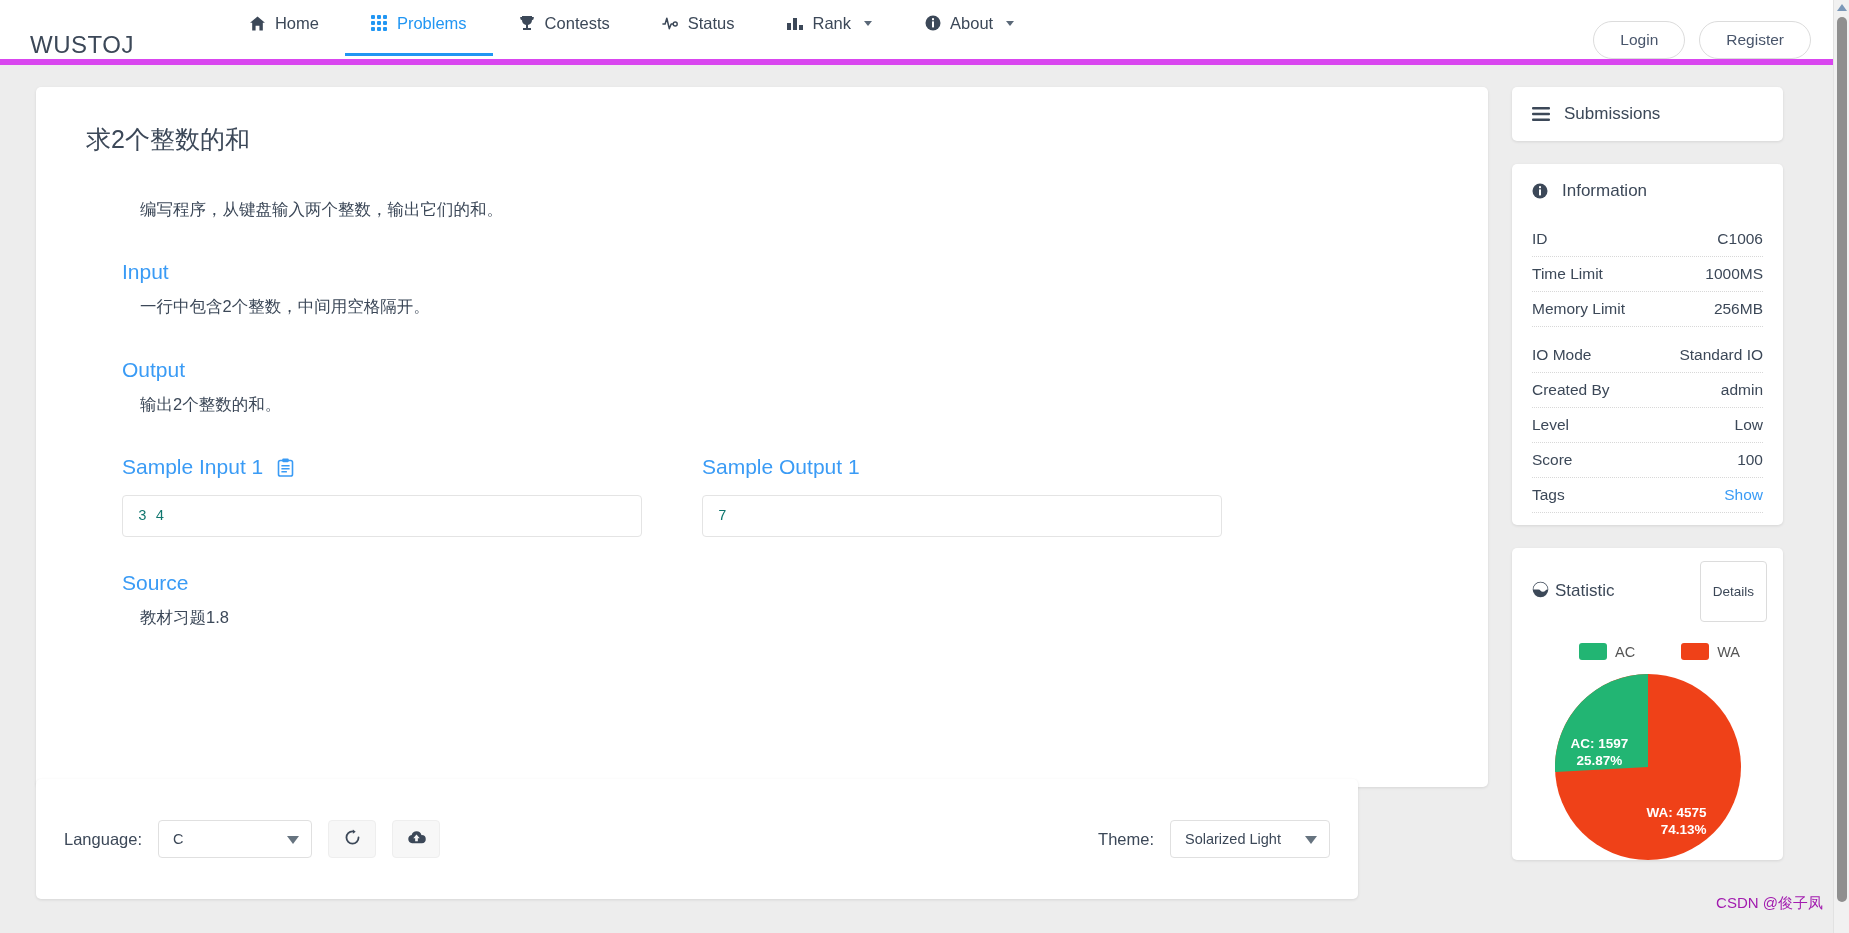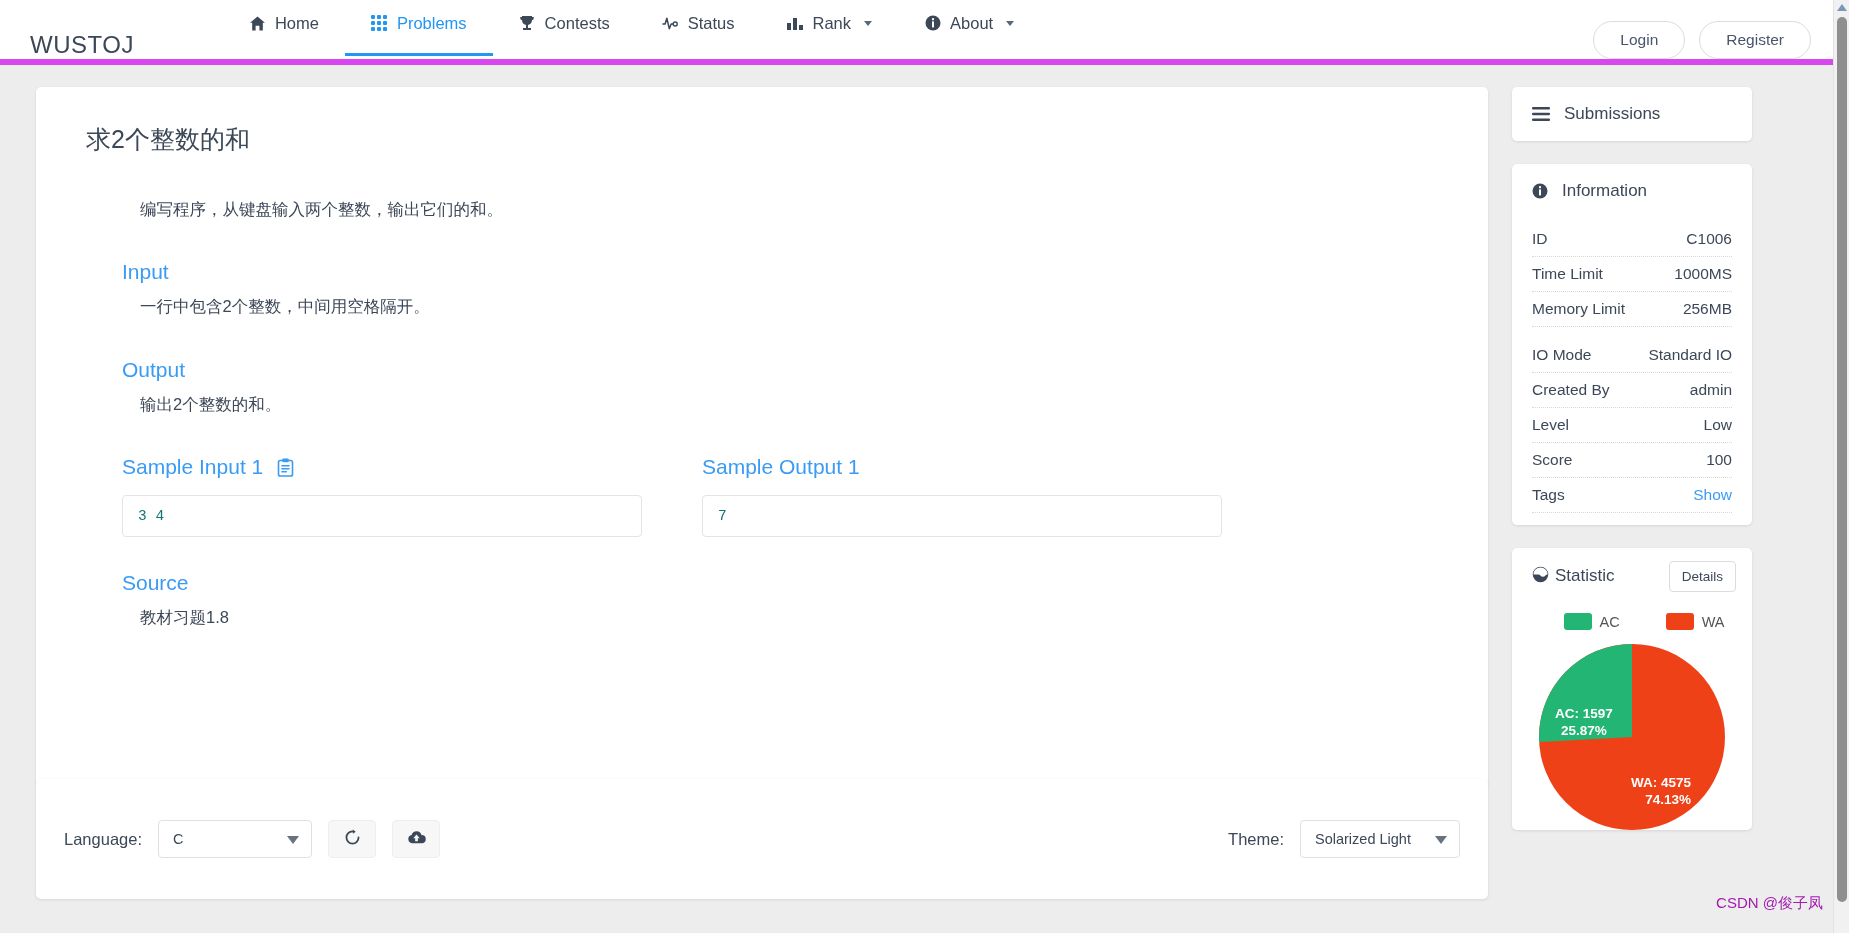--- a/index.html
+++ b/index.html
@@ -83,21 +83,21 @@
   }
 
   
   .page {
     position: absolute; top: 65px; left: 0;
     width: 1833px; height: 868px;
     padding: 22px 22px 0 36px;
   }
   .cols { display: flex; gap: 24px; align-items: flex-start; }
   .col-main { width: 1452px; }
-  .col-side { width: 240px; }
+  .col-side { width: 271px; }
 
   
   .card {
     background: #fff; border-radius: 5px;
     box-shadow: 0 1px 3px rgba(0,0,0,.10);
   }
   .problem-card { padding: 28px 46px 38px 46px; min-height: 700px; }
   .problem-title {
     font-size: 25px; color: #3c4858; font-weight: normal;
     margin: 8px 0 40px 4px;
@@ -131,21 +131,21 @@
   }
   .side-head .side-ico { display: inline-flex; align-items: center; }
   .side-head-row {
     display: flex; align-items: center; justify-content: space-between;
     padding: 13px 16px 13px 20px;
   }
   .side-head-left { display: flex; align-items: flex-start; gap: 6px;
                     font-size: 17px; color: #3c4858; }
   .details-btn {
     border: 1px solid #dcdcdc; background: #fff; color: #3c4858;
-    border-radius: 4px; padding: 7px 12px; font-size: 13.5px; cursor: pointer;
+    border-radius: 4px; padding: 22px 12px; font-size: 13.5px; cursor: pointer;
     font-family: inherit;
   }
   .info-list { padding: 4px 20px 12px 20px; }
   .info-row {
     display: flex; justify-content: space-between; align-items: baseline;
     font-size: 15.5px; color: #3c4858;
     padding: 8px 0 8px 0;
     border-bottom: 1px dotted #d8d8d8;
   }
   .info-row.spacer-after { margin-bottom: 11px; }
@@ -163,21 +163,21 @@
   .pie-label {
     position: absolute; color: #fff; font-weight: bold; font-size: 13.5px;
     line-height: 1.25; text-align: right; white-space: nowrap;
   }
   .pie-label.ac { left: 16px; top: 62px; text-align: center; }
   .pie-label.wa { left: 92px; top: 131px; text-align: right; }
 
   
   .editor-bar {
     position: absolute; left: 36px; top: 779px;
-    width: 1452px; height: 120px;
+    width: 1322px; height: 120px;
     background: #fff; border-radius: 5px;
     box-shadow: 0 1px 3px rgba(0,0,0,.10);
     display: flex; align-items: center;
     padding: 0 28px;
   }
   .field-label { font-size: 16.5px; color: #3c4858; margin-right: 16px; }
   .select {
     position: relative; display: inline-flex; align-items: center;
     border: 1px solid #e0e0e0; border-radius: 4px; background: #fff;
     height: 38px; font-size: 14.5px; color: #3c4858;

